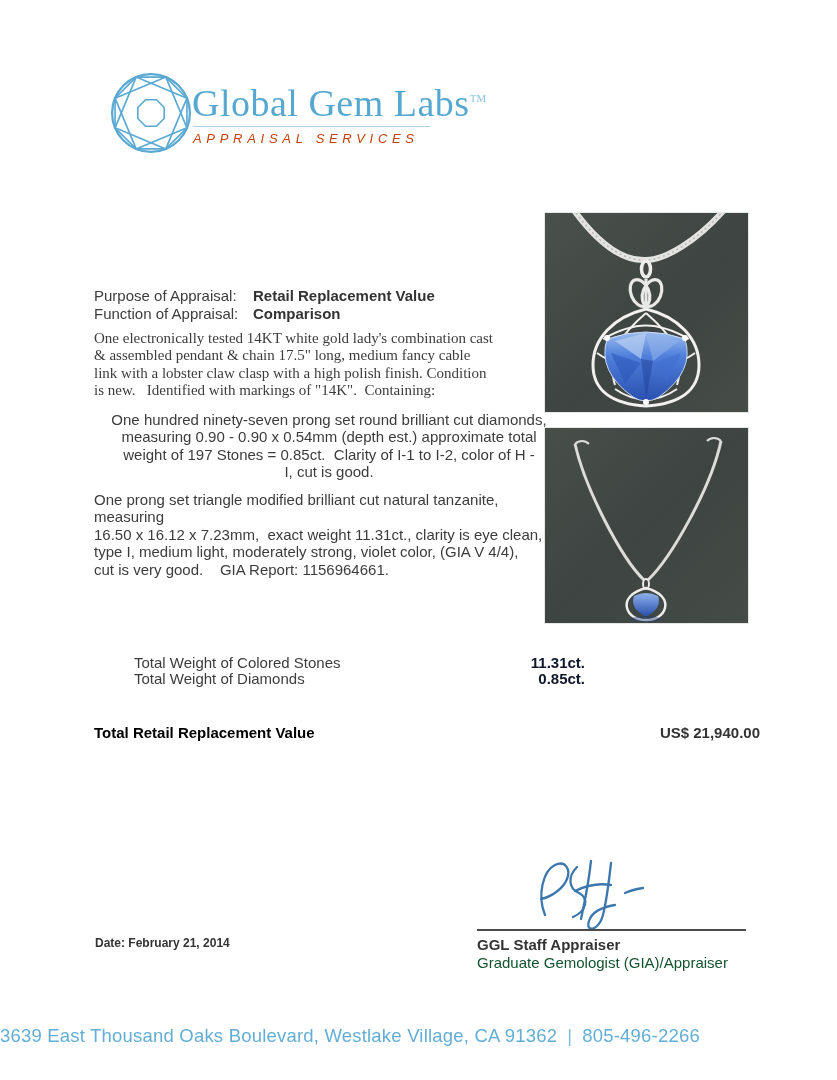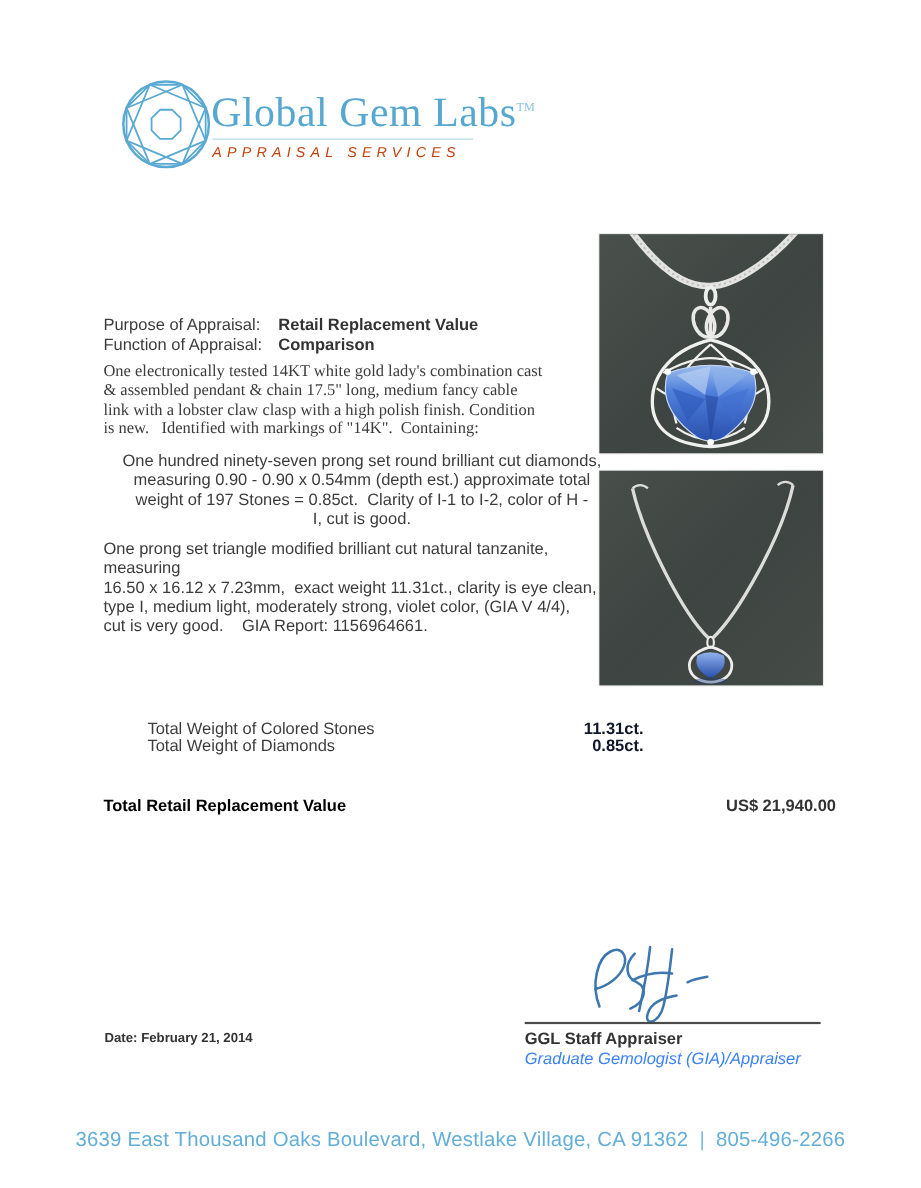--- a/index.html
+++ b/index.html
@@ -47,25 +47,25 @@
     position:absolute;left:94px;top:724px;font-size:15px;font-weight:bold;color:#000000;
   }
   .grand-total-value{
     position:absolute;left:644px;top:724px;width:100px;display:flex;justify-content:space-between;
     font-size:15px;font-weight:bold;color:#333;margin-left:16px;
   }
   
   .signature-svg{position:absolute;left:533px;top:855px;width:122px;height:74px;}
   .signature-rule{position:absolute;left:477px;top:929px;width:269px;height:2px;background:#4b4b4b;}
   .signer-name{position:absolute;left:477px;top:936px;font-size:15px;font-weight:bold;color:#333;}
-  .signer-title{position:absolute;left:477px;top:954px;font-size:15px;font-style:italic;color:#3b82f6;}
+  .signer-title{position:absolute;left:477px;top:954px;font-size:15px;color:#14532d;}
   .date-line{position:absolute;left:95px;top:936px;font-size:12px;font-weight:bold;color:#333;}
   
   .footer{
-    position:absolute;left:0;top:1025px;width:837px;text-align:center;
+    position:absolute;left:0;top:1025px;width:695px;text-align:center;
     font-size:18.5px;color:#63aed7;letter-spacing:0.2px;white-space:nowrap;
   }
   .footer .sep{padding:0 10px;color:#7cbcde;}
 </style>
 </head>
 <body>
 
 <div class="page">
 
   <svg class="logo-icon" viewBox="0 0 84 84">

